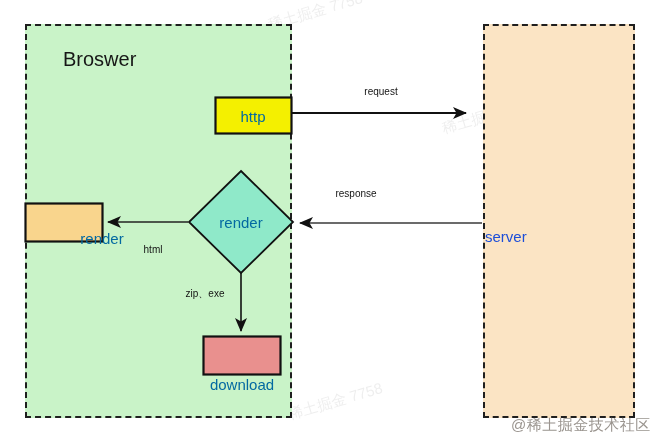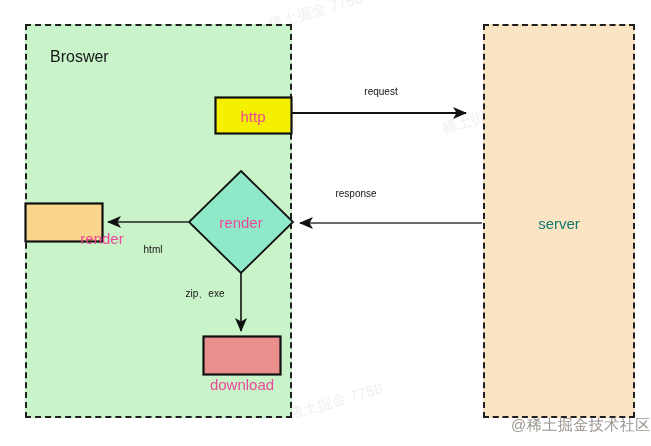--- a/index.html
+++ b/index.html
@@ -3,26 +3,26 @@
 <meta charset="utf-8">
 <style>
   html,body { margin:0; padding:0; background:#fff; }
   .stage {
     position:relative; width:651px; height:446px; background:#ffffff;
     font-family:"Liberation Sans", sans-serif; overflow:hidden; color:#111;
   }
   .zone { position:absolute; box-sizing:border-box; border:2px dashed #1f1f1f; }
   .zone-browser { left:25px; top:24px; width:267px; height:394px; background:#c9f3c8; }
   .zone-server  { left:483px; top:24px; width:152px; height:394px; background:#fbe4c4; }
-  .browser-label { position:absolute; left:23px; top:22px; font-size:16px; color:#161616; }
-  .server-label  { position:absolute; left:0; right:0; top:189px; text-align:center; font-size:15px; color:#0f766e; }
+  .browser-label { position:absolute; left:36px; top:22px; font-size:20px; color:#161616; }
+  .server-label  { position:absolute; left:0; right:0; top:202px; text-align:left; font-size:15px; color:#1d4ed8; }
   svg.connectors { position:absolute; left:0; top:0; width:651px; height:446px; }
   .node-label {
     position:absolute; transform:translate(-50%,-50%);
-    font-size:15px; color:#ec4899; white-space:nowrap;
+    font-size:15px; color:#0369a1; white-space:nowrap;
   }
   .edge-label {
     position:absolute; transform:translateX(-50%);
     font-size:10px; color:#141414; white-space:nowrap;
   }
   .wm {
     position:absolute; transform:rotate(-16deg); transform-origin:left top;
     font-size:15px; color:#5f5f5f; opacity:0.10; white-space:nowrap; pointer-events:none;
   }
   .credit {

